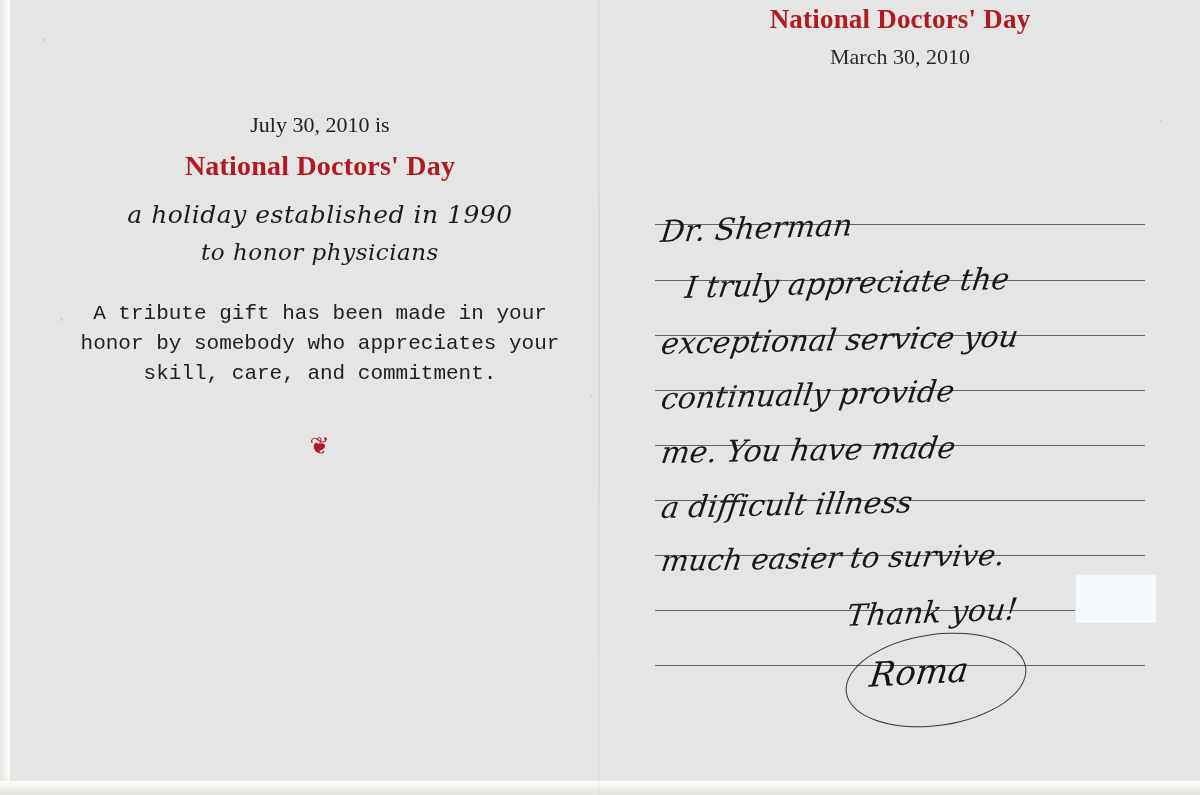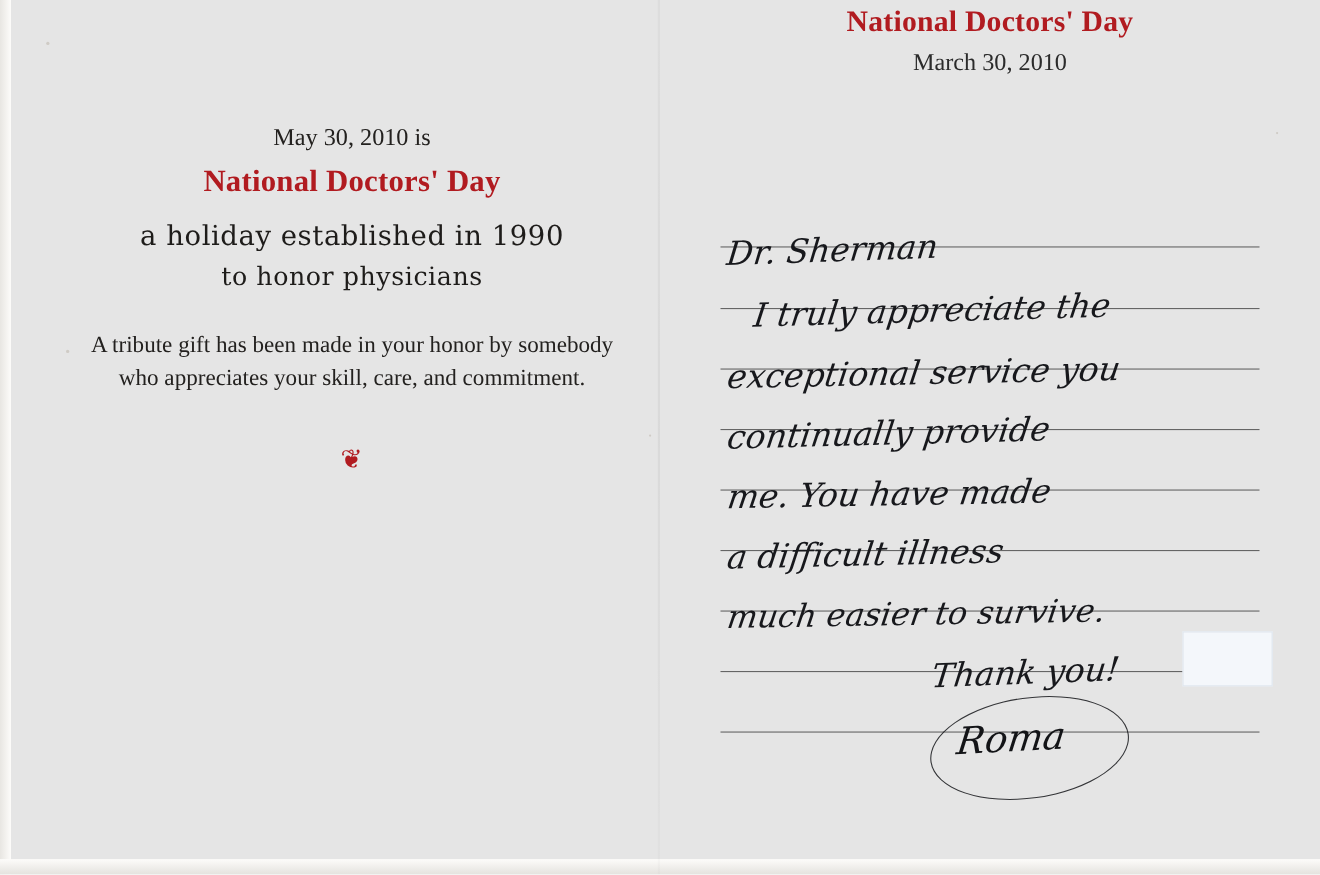--- a/index.html
+++ b/index.html
@@ -73,37 +73,39 @@
   }
   .left-panel .line-title {
     margin-top: 12px;
     font-weight: bold;
     font-size: 28px;
     color: #b11b20;
     letter-spacing: 0.2px;
   }
   .script {
     font-family: "DejaVu Serif", serif;
+    font-style: italic;
     color: #1e1c1a;
   }
   .left-panel .line-script1 {
     margin-top: 18px;
     font-size: 25px;
     letter-spacing: 0.5px;
   }
   .left-panel .line-script2 {
     margin-top: 10px;
     font-size: 23px;
     letter-spacing: 0.5px;
   }
   .left-panel .tribute {
     margin-top: 34px;
     font-size: 21px;
     line-height: 1.42;
     color: #23211f;
+    font-family: Liberation Mono, monospace;
   }
   .ornament {
     margin-top: 44px;
     font-size: 24px;
     color: #b11b20;
     letter-spacing: 1px;
   }
 
   
   .note-area {
@@ -185,21 +187,21 @@
   <div class="speck" style="left:60px;  top:318px; width:3px; height:3px;"></div>
   <div class="speck" style="left:590px; top:395px; width:2px; height:2px;"></div>
   <div class="speck" style="left:1160px;top:120px; width:2px; height:2px;"></div>
 
   <div class="right-header">
     <div class="title">National Doctors' Day</div>
     <div class="subtitle">March 30, 2010</div>
   </div>
 
   <div class="left-panel">
-    <div class="line-date">May 30, 2010 is</div>
+    <div class="line-date">July 30, 2010 is</div>
     <div class="line-title">National Doctors' Day</div>
     <div class="script line-script1">a holiday established in 1990</div>
     <div class="script line-script2">to honor physicians</div>
     <div class="tribute">A tribute gift has been made in your honor by somebody who appreciates your skill, care, and commitment.</div>
     <div class="ornament">❦</div>
   </div>
 
   <div class="note-area">
     <div class="rule" style="top:120px;"></div>
     <div class="rule" style="top:176px;"></div>

